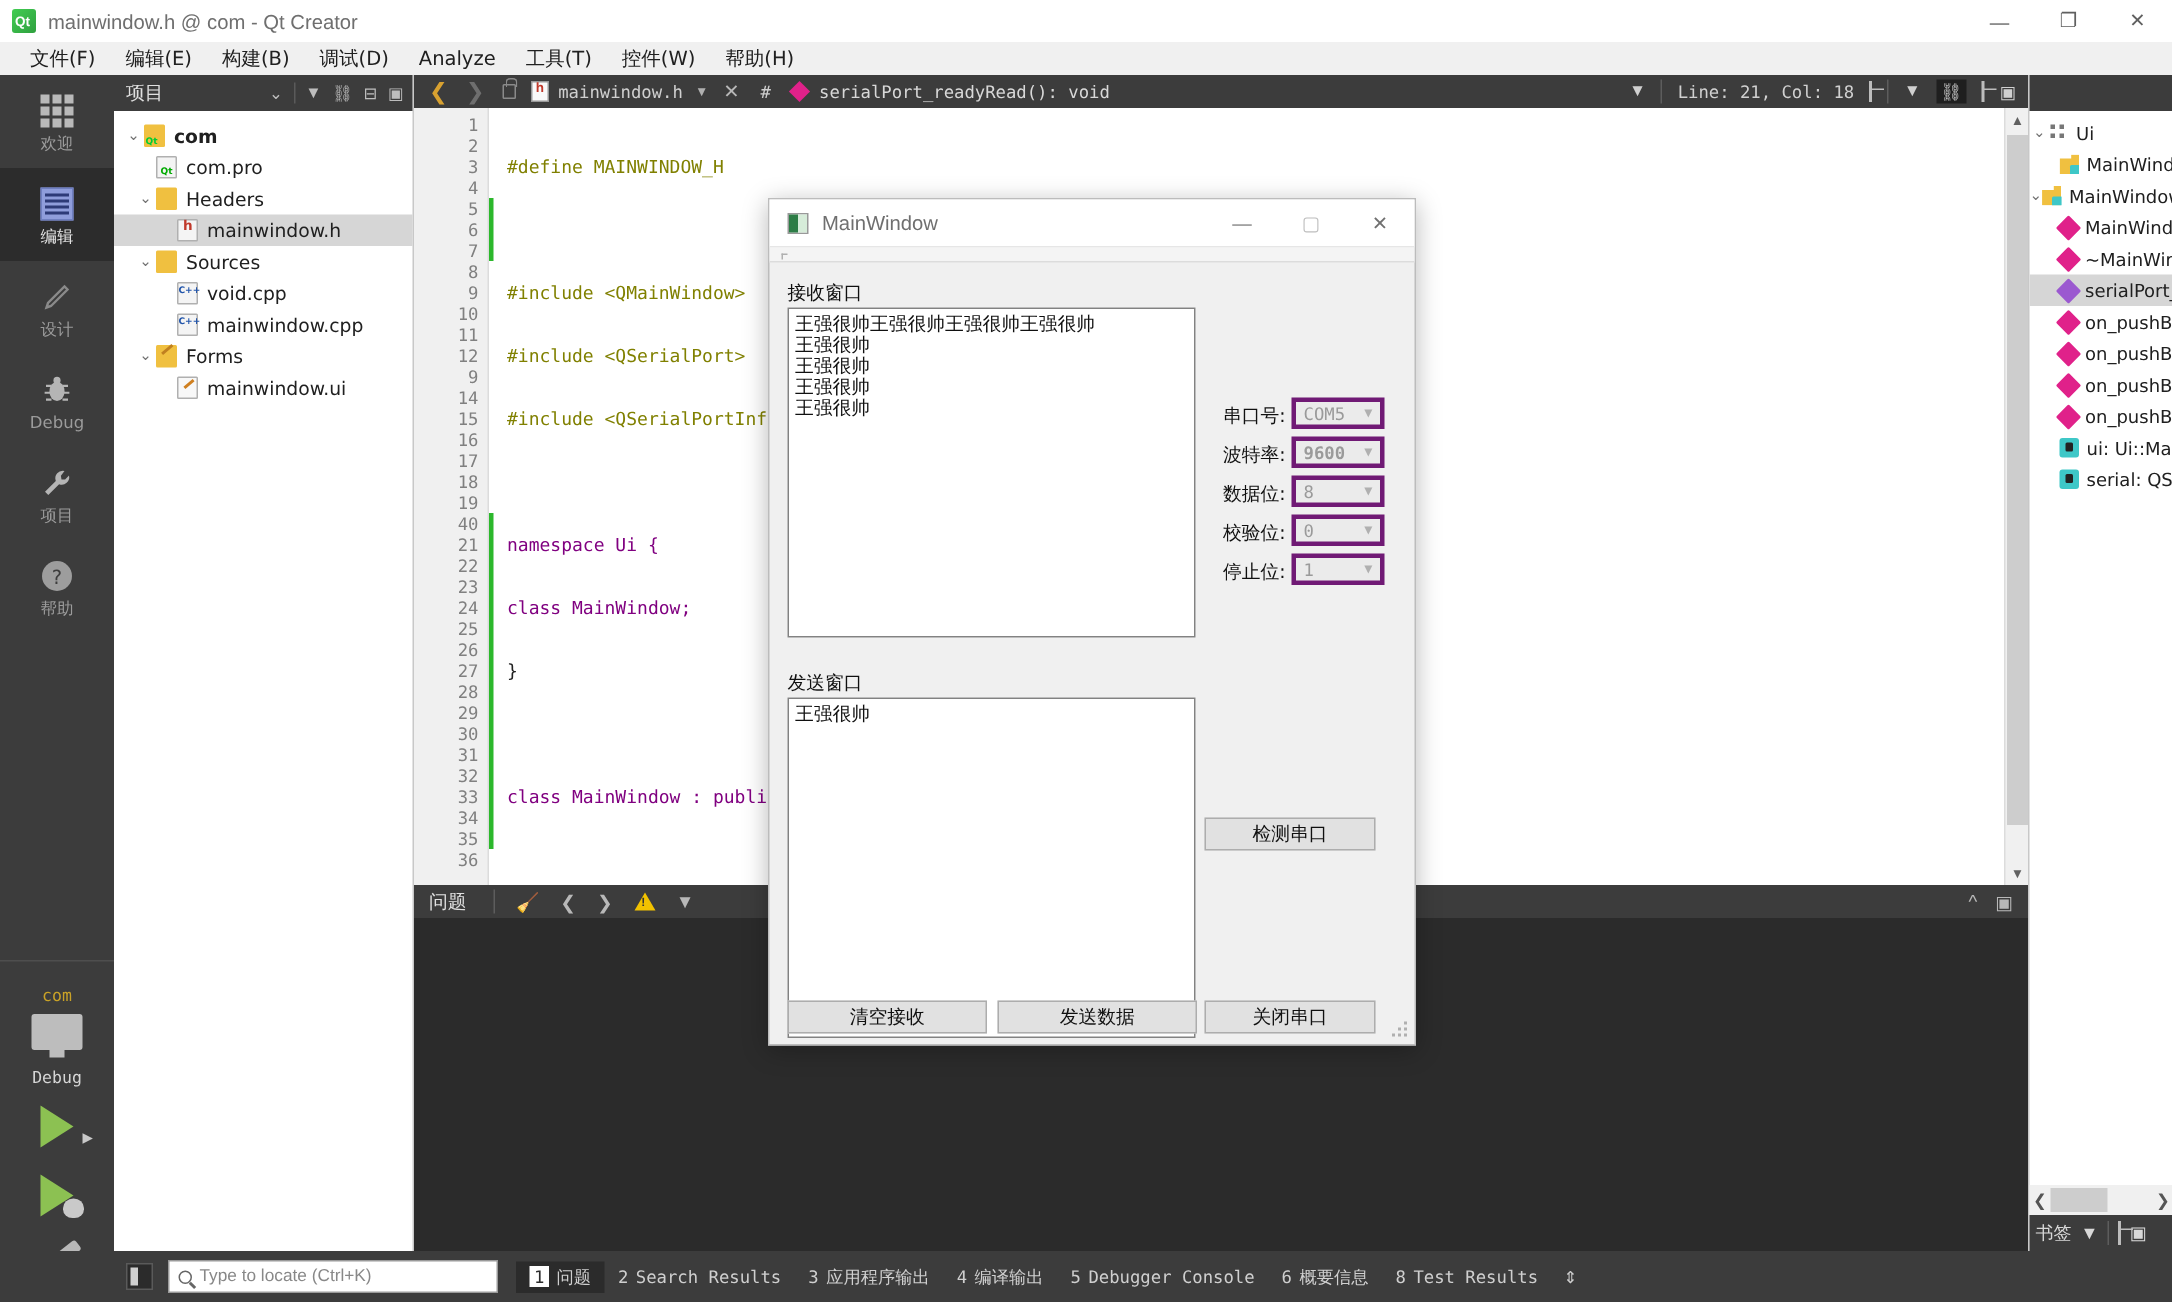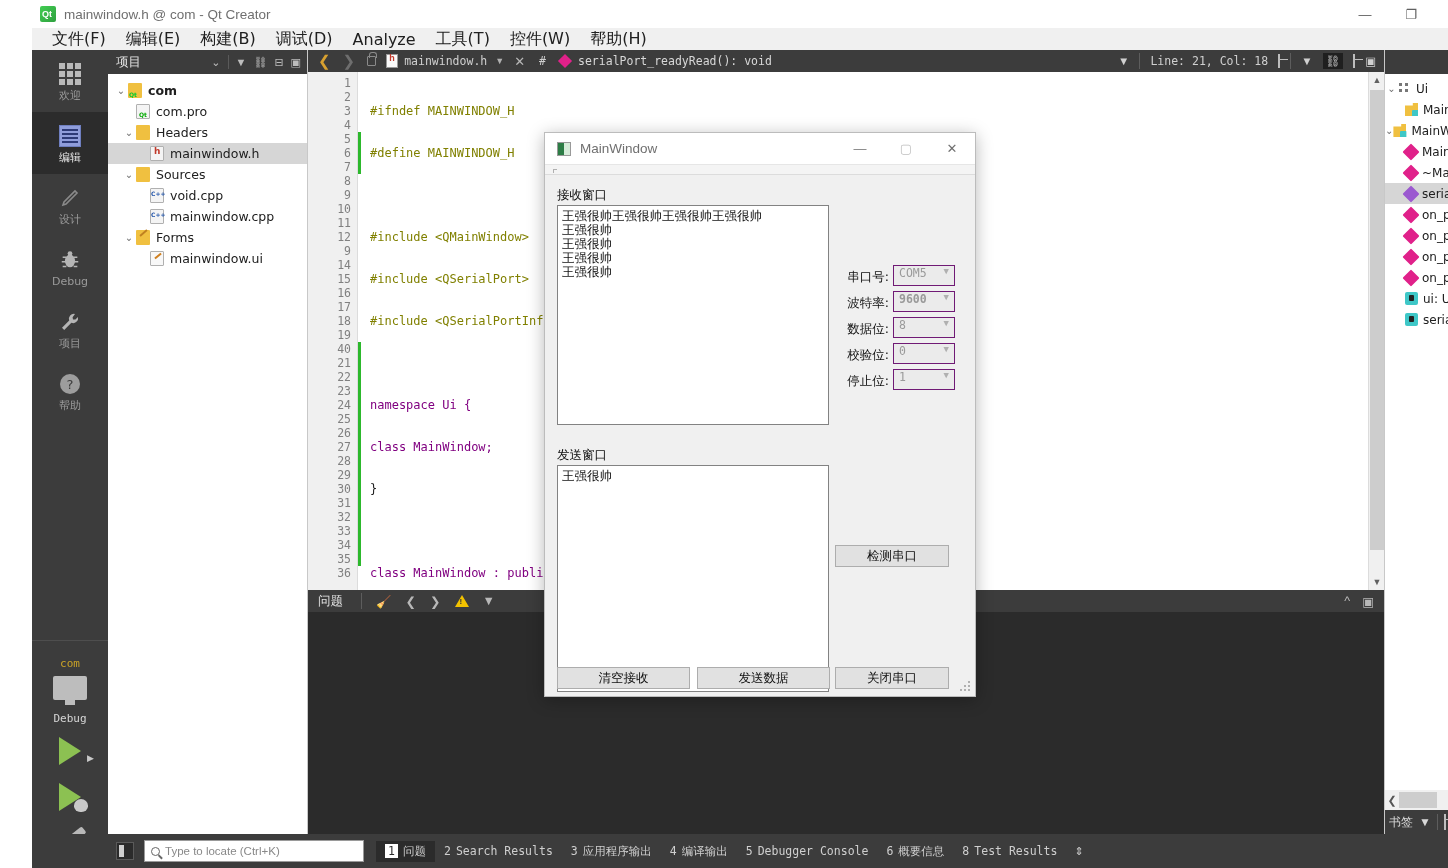--- a/index.html
+++ b/index.html
@@ -4,21 +4,21 @@
 <style>
   * { box-sizing: border-box; }
   html, body {
     margin: 0; padding: 0;
     width: 1448px; height: 868px;
     overflow: hidden;
     font-family: "Liberation Sans", "DejaVu Sans", sans-serif;
     font-size: 12px;
     background: #ffffff;
   }
-  #root { position: relative; width: 1148px; height: 868px; margin-left: 32px; }
+  #root { position: relative; width: 1148px; height: 868px; }
 
   
   .titlebar {
     position: absolute; left: 0; top: 0; width: 1448px; height: 28px;
     background: #ffffff; display: flex; align-items: center;
     border-bottom: none;
   }
   .tb-icon {
     width: 16px; height: 16px; margin-left: 8px; margin-right: 8px;
     background: linear-gradient(135deg,#41cd52 0%,#2fa03f 100%);
@@ -35,21 +35,21 @@
     justify-content: center; color: #606060; font-size: 13px;
   }
 
   
   .menubar {
     position: absolute; left: 0; top: 28px; width: 1448px; height: 22px;
     background: #f0f0f0; display: flex; align-items: center;
     padding-left: 10px;
   }
   .menuitem {
-    padding: 2px 10px; font-size: 16px; color: #202020;
+    padding: 2px 10px; font-size: 13px; color: #202020;
     font-family: "DejaVu Sans", sans-serif;
   }
 
   
   .modebar {
     position: absolute; left: 0; top: 50px; width: 76px; height: 818px;
     background: #3c3c3c;
   }
   .mode {
     width: 76px; height: 62px; display: flex; flex-direction: column;
@@ -252,21 +252,21 @@
   .dlg-body { position:relative; height: 521px; }
 
   .lbl { position:absolute; font-size: 12.5px; color:#101010;
     font-family:"DejaVu Sans", sans-serif; }
   .txtarea { position:absolute; background:#fff; border:1px solid #828282;
     font-size: 12.5px; color:#101010; padding: 3px 4px; overflow:hidden;
     font-family:"DejaVu Sans", sans-serif; line-height: 14px; }
   .fld-label { position:absolute; font-size: 12.5px; color:#101010; text-align:right;
     font-family:"DejaVu Sans", sans-serif; }
   .combo { position:absolute; width: 62px; height: 21px; background:#ebebeb;
-    border:1px solid #701a75; display:flex; align-items:flex-start;
+    border:3px solid #701a75; display:flex; align-items:center;
     font-size: 11.5px; color:#9a9a9a; padding-left: 5px;
     font-family:"DejaVu Sans Mono", monospace;}
   .combo .arr { margin-left:auto; margin-right:5px; color:#b0b0b0; font-size:9px;}
   .btn { position:absolute; height: 22px; background:#e1e1e1; border:1px solid #adadad;
     display:flex; align-items:center; justify-content:center; font-size:12.5px;
     color:#101010; font-family:"DejaVu Sans", sans-serif; }
   .grip { position:absolute; right:3px; bottom:3px; width:12px; height:12px; }
   .grip i { position:absolute; width:2px;height:2px;background:#b0b0b0; }
 </style>
 </head>
@@ -512,21 +512,20 @@
       </div>
 
       <div class="modbar">
         <div class="modseg" style="top:56px;height:42px;"></div>
         <div class="modseg" style="top:266px;height:42px;"></div>
         <div class="modseg" style="top:308px;height:140px;"></div>
         <div class="modseg" style="top:448px;height:42px;"></div>
       </div>
 
       <div class="codetext">
-        <div class="cl k-pre">#ifndef MAINWINDOW_H</div>
         <div class="cl k-pre">#define MAINWINDOW_H</div>
         <div class="cl"></div>
         <div class="cl k-pre">#include &lt;QMainWindow&gt;</div>
         <div class="cl k-pre">#include &lt;QSerialPort&gt;</div>
         <div class="cl k-pre">#include &lt;QSerialPortInfo&gt;</div>
         <div class="cl"></div>
         <div class="cl k-kw">namespace Ui {</div>
         <div class="cl k-kw">class MainWindow;</div>
         <div class="cl k-plain">}</div>
         <div class="cl"></div>

